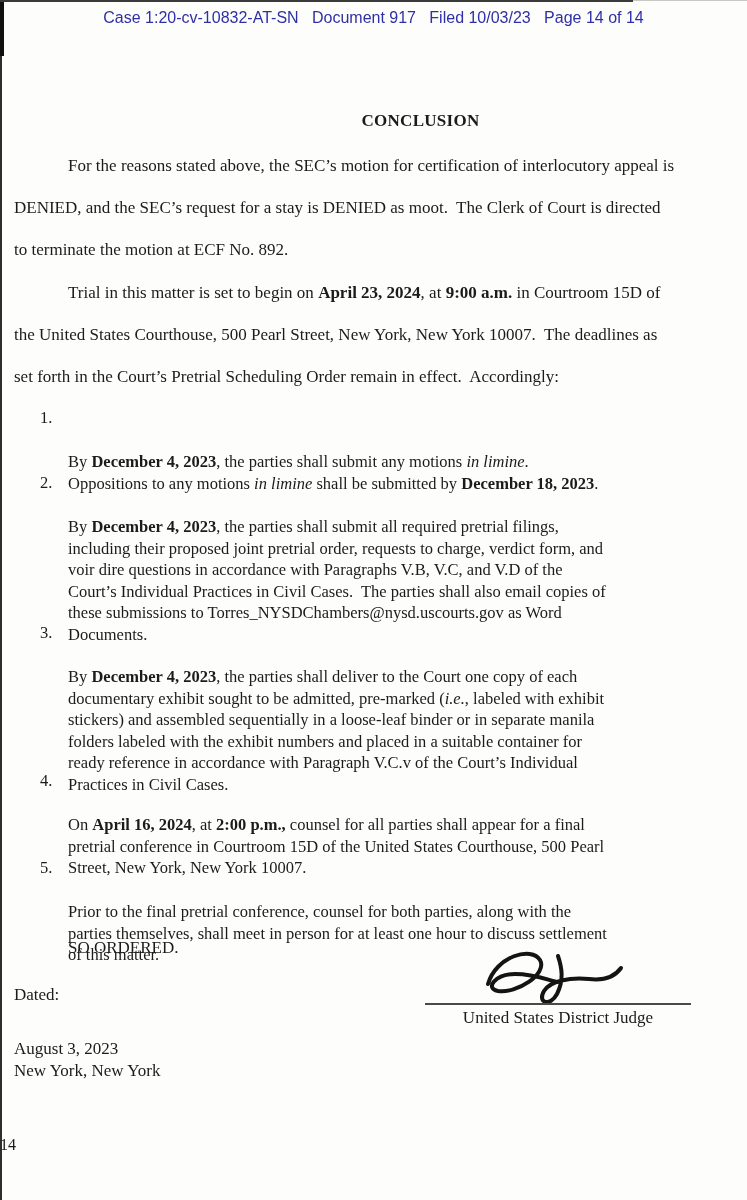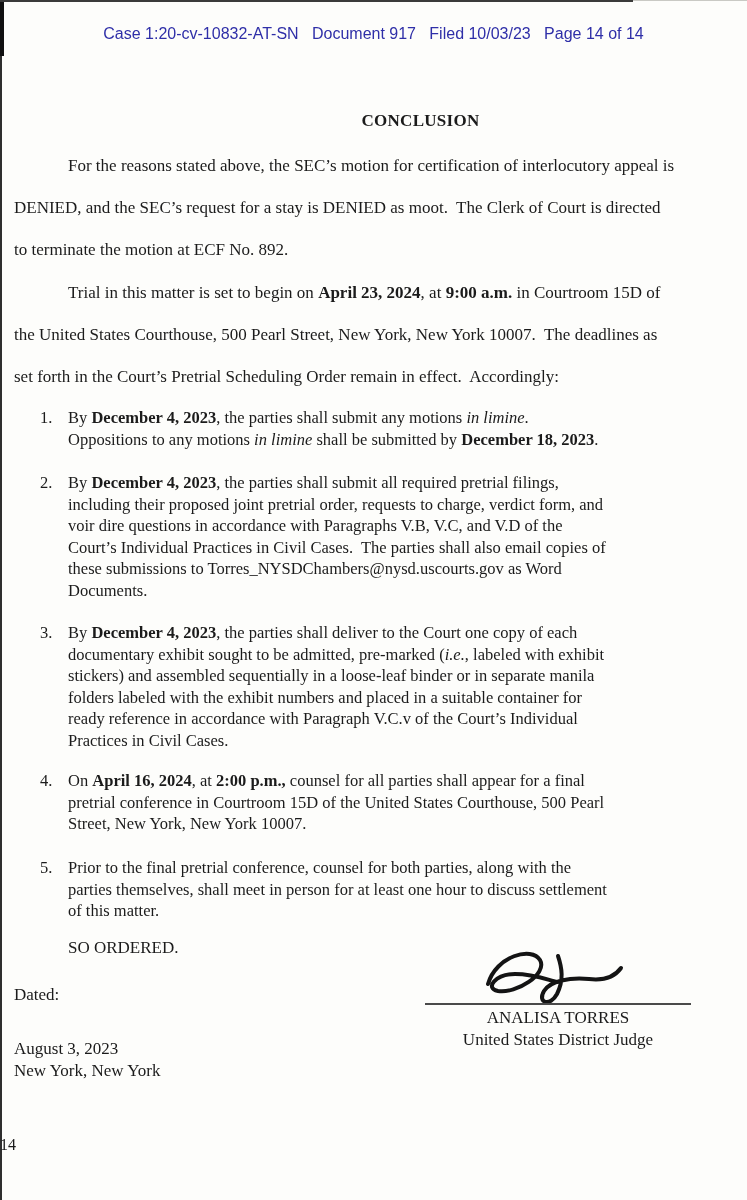--- a/index.html
+++ b/index.html
@@ -13,21 +13,21 @@
   }
   .abs { position: absolute; }
 
   
   .scan-left   { left: 0; top: 0; width: 2px; height: 1200px; background: #2e2e2e; }
   .scan-left-thick { left: 0; top: 0; width: 4px; height: 56px; background: #101010; }
   .scan-top    { left: 0; top: 0; width: 633px; height: 2px; background: #3a3a3a; }
   .scan-top-faint { left: 633px; top: 0; width: 114px; height: 1px; background: #c9c9c4; }
 
   .header-stamp {
-    top: 24px; left: 0; width: 747px;
+    top: 8px; left: 0; width: 747px;
     text-align: center;
     font-family: "Liberation Sans", "DejaVu Sans", sans-serif;
     font-size: 16px; line-height: 20px;
     white-space: pre;
     color: #2f2fa8;
   }
 
   .doc-title {
     top: 110px; left: 0; width: 747px;
     text-align: center;
@@ -45,21 +45,21 @@
   .para.indent { text-indent: 54px; }
   .p1 { top: 145px; }
   .p2 { top: 272px; }
 
   .list-item {
     left: 40px; width: 680px;
     display: flex; align-items: flex-start;
     font-size: 16.5px; line-height: 21.5px;
   }
   .list-item .num { width: 28px; flex: 0 0 28px; }
-  .list-item .txt { white-space: pre; flex: 1; }
+  .list-item .txt { white-space: pre; flex: 1; margin-top: 44px; }
   .li1 { top: 407px; }
   .li2 { top: 472px; }
   .li3 { top: 622px; }
   .li4 { top: 770px; }
   .li5 { top: 857px; }
 
   .so-ordered { top: 937px; left: 68px; font-size: 17px; line-height: 21.5px; }
 
   .dated-block {
     top: 984px; left: 14px;
@@ -148,17 +148,16 @@
   <span class="dated-lines">August 3, 2023
 New York, New York</span>
 </div>
 
 <svg class="abs sig-squiggle" viewBox="0 0 180 62" xmlns="http://www.w3.org/2000/svg" fill="none">
   <path d="M 30 40 C 38 12, 74 2, 82 16 C 90 30, 58 50, 40 47 C 26 44, 38 30, 57 30 C 76 30, 90 36, 99 38" stroke="#141414" stroke-width="4" stroke-linecap="round"></path>
   <path d="M 100 12 C 104 24, 106 36, 99 50 C 92 63, 79 59, 86 47 C 92 37, 112 33, 131 35 C 148 37, 158 31, 163 24" stroke="#141414" stroke-width="4" stroke-linecap="round"></path>
 </svg>
 <div class="abs sig-rule"></div>
 <div class="abs sig-block">
-  <div>ANALISA TORRES</div>
   <div>United States District Judge</div>
 </div>
 
 <div class="abs page-number">14</div>
 
 </body></html>

